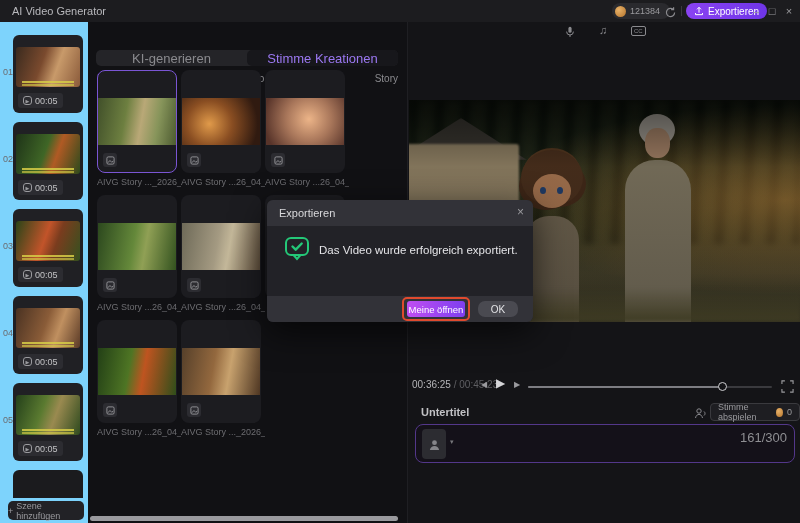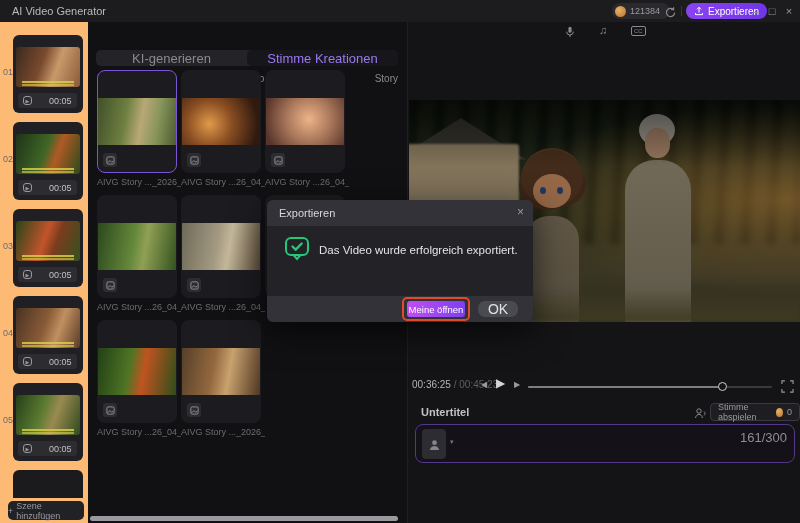--- a/index.html
+++ b/index.html
@@ -17,30 +17,30 @@
   .refresh { position:absolute; left:664px; top:5px; width:13px; height:13px; color:#8a8a8e; }
   .tb-sep { position:absolute; left:681px; top:6px; width:1px; height:10px; background:#3a3a3e; }
   .export-btn { position:absolute; left:686px; top:3px; height:16px; padding:0 8px;
                 background:linear-gradient(90deg,#8a43f2,#6f35e8); border-radius:9px;
                 display:flex; align-items:center; gap:4px; color:#fff; }
   .export-btn span { font-size:10px; }
   .winbtn { position:absolute; top:3px; width:16px; height:16px; color:#9a9a9e; font-size:11px;
             display:flex; align-items:center; justify-content:center; }
 
   
-  .sidebar { position:absolute; left:0; top:22px; width:88px; height:501px; background:#fdba74; }
+  .sidebar { position:absolute; left:0; top:22px; width:88px; height:501px; background:#7dd3fc; }
   .scene { position:absolute; left:0; width:88px; height:80px; }
   .scene-num { position:absolute; left:3px; top:32px; font-size:9px; color:#6b6b6f; }
   .scene-card { position:absolute; left:13px; top:0; width:70px; height:78px;
                 background:#202024; border-radius:6px; }
   .scene-img { position:absolute; left:3px; top:12px; width:64px; height:40px; border-radius:3px; overflow:hidden; }
   .smudge { position:absolute; left:6px; right:6px; bottom:4px; height:2px;
             background:rgba(214,204,70,.85); box-shadow:0 3px 0 rgba(214,204,70,.65); }
   .dur { position:absolute; left:5px; top:58px; height:15px; padding:0 5px; background:#2c2c31;
-         border-radius:3px; display:flex; align-items:center; gap:17px; font-size:9px; color:#c2c2c4;text-align:center; }
+         border-radius:3px; display:flex; align-items:center; gap:3px; font-size:9px; color:#c2c2c4;text-align:center; }
   .playc { width:9px; height:9px; border:1px solid #9a9a9e; border-radius:3px; color:#9a9a9e;
            font-size:5px; display:flex; align-items:center; justify-content:center; }
   .add-scene { position:absolute; left:8px; top:479px; width:76px; height:19px; background:#222226;
                border-radius:5px; display:flex; align-items:center; justify-content:center; gap:3px;
                font-size:9px; color:#9a9a9e; }
 
   
   .midpanel { position:absolute; left:88px; top:22px; width:319px; height:501px; background:#111114; }
   .seg { position:absolute; left:96px; top:28px; width:302px; height:16px; background:#242428;
          border-radius:5px; display:flex; }
@@ -148,21 +148,21 @@
   .dlg-head { position:absolute; left:0; top:0; width:100%; height:26px; background:#323238; }
   .dlg-title { position:absolute; left:12px; top:7px; font-size:11px; color:#d8d8db; }
   .dlg-close { position:absolute; right:9px; top:5px; font-size:12px; color:#9a9a9e; }
   .dlg-check { position:absolute; left:17px; top:36px; width:26px; height:26px; }
   .dlg-msg { position:absolute; left:52px; top:44px; font-size:11.5px; color:#e4e4e7; }
   .dlg-foot { position:absolute; left:0; bottom:0; width:100%; height:26px; background:#323238; }
   .btn-open { position:absolute; left:140px; bottom:5px; width:58px; height:16px; border-radius:3px;
               background:linear-gradient(90deg,#c04ef2,#7e3ff0); color:#fff; font-size:9.5px;
               display:flex; align-items:center; justify-content:center; }
   .btn-ok { position:absolute; left:211px; bottom:5px; width:40px; height:16px; border-radius:7px;
-            background:#4a4a51; color:#e2e2e5; font-size:14px;
+            background:#4a4a51; color:#e2e2e5; font-size:10px;
             display:flex; align-items:center; justify-content:center; }
   .annotate { position:absolute; left:135px; bottom:1px; width:68px; height:24px;
               border:2px solid #e04a2e; border-radius:5px; }
 </style>
 </head>
 <body>
 
 <div class="app">
 
   <div class="titlebar">

